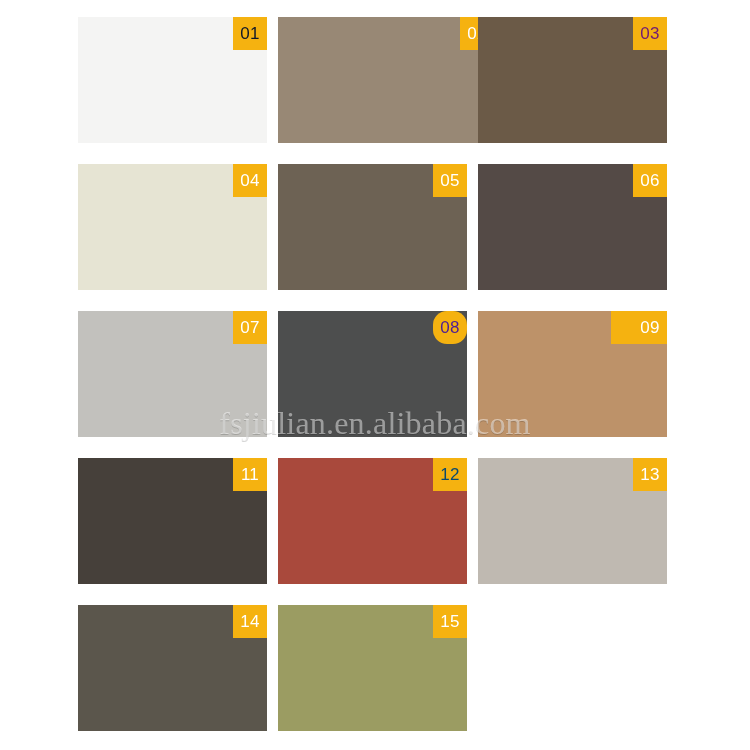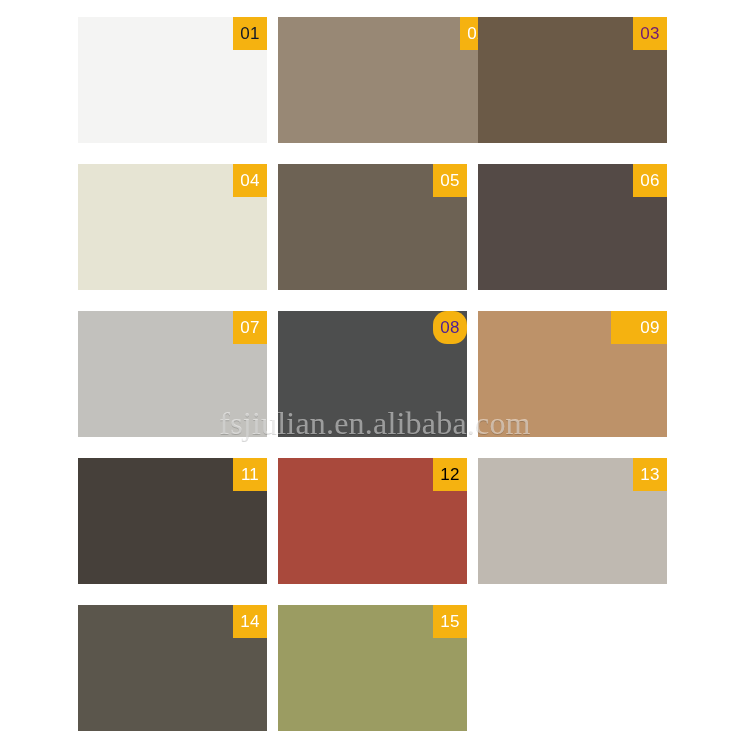--- a/index.html
+++ b/index.html
@@ -105,21 +105,21 @@
       <div class="swatch" style="background: rgb(77, 78, 78);">
         <div class="swatch-badge" style="background: rgb(245, 178, 16); color: #4c1d95; border-radius: 14px;">08</div>
       </div>
       <div class="swatch" style="background: rgb(189, 146, 105);">
         <div class="swatch-badge" style="background: rgb(245, 178, 16); color: rgb(255, 255, 255); padding-left: 22px;">09</div>
       </div>
       <div class="swatch" style="background: rgb(70, 64, 58);">
         <div class="swatch-badge" style="background: rgb(245, 178, 16); color: rgb(255, 255, 255);">11</div>
       </div>
       <div class="swatch" style="background: rgb(169, 73, 60);">
-        <div class="swatch-badge" style="background: rgb(245, 178, 16); color: #000000;">12</div>
+        <div class="swatch-badge" style="background: rgb(245, 178, 16); color: #0c4a6e;">12</div>
       </div>
       <div class="swatch" style="background: rgb(191, 185, 177);">
         <div class="swatch-badge" style="background: rgb(245, 178, 16); color: rgb(255, 255, 255);">13</div>
       </div>
       <div class="swatch" style="background: rgb(91, 86, 76);">
         <div class="swatch-badge" style="background: rgb(245, 178, 16); color: rgb(255, 255, 255);">14</div>
       </div>
       <div class="swatch" style="background: rgb(155, 156, 98);">
         <div class="swatch-badge" style="background: rgb(245, 178, 16); color: rgb(255, 255, 255);">15</div>
       </div>

